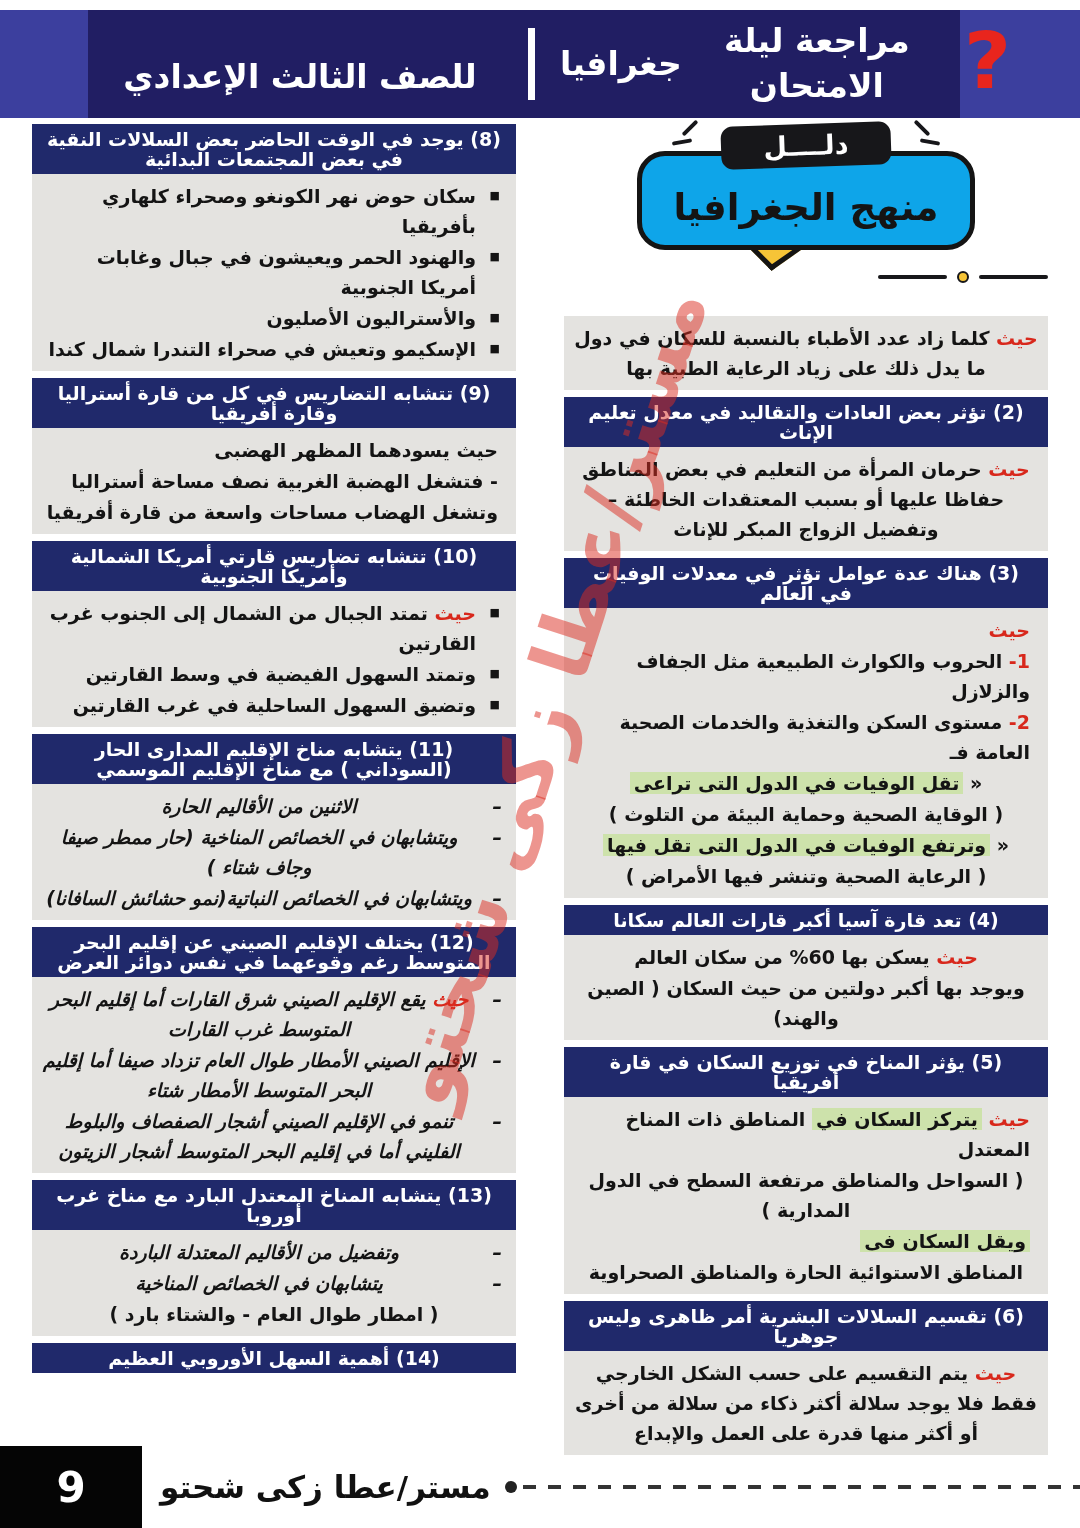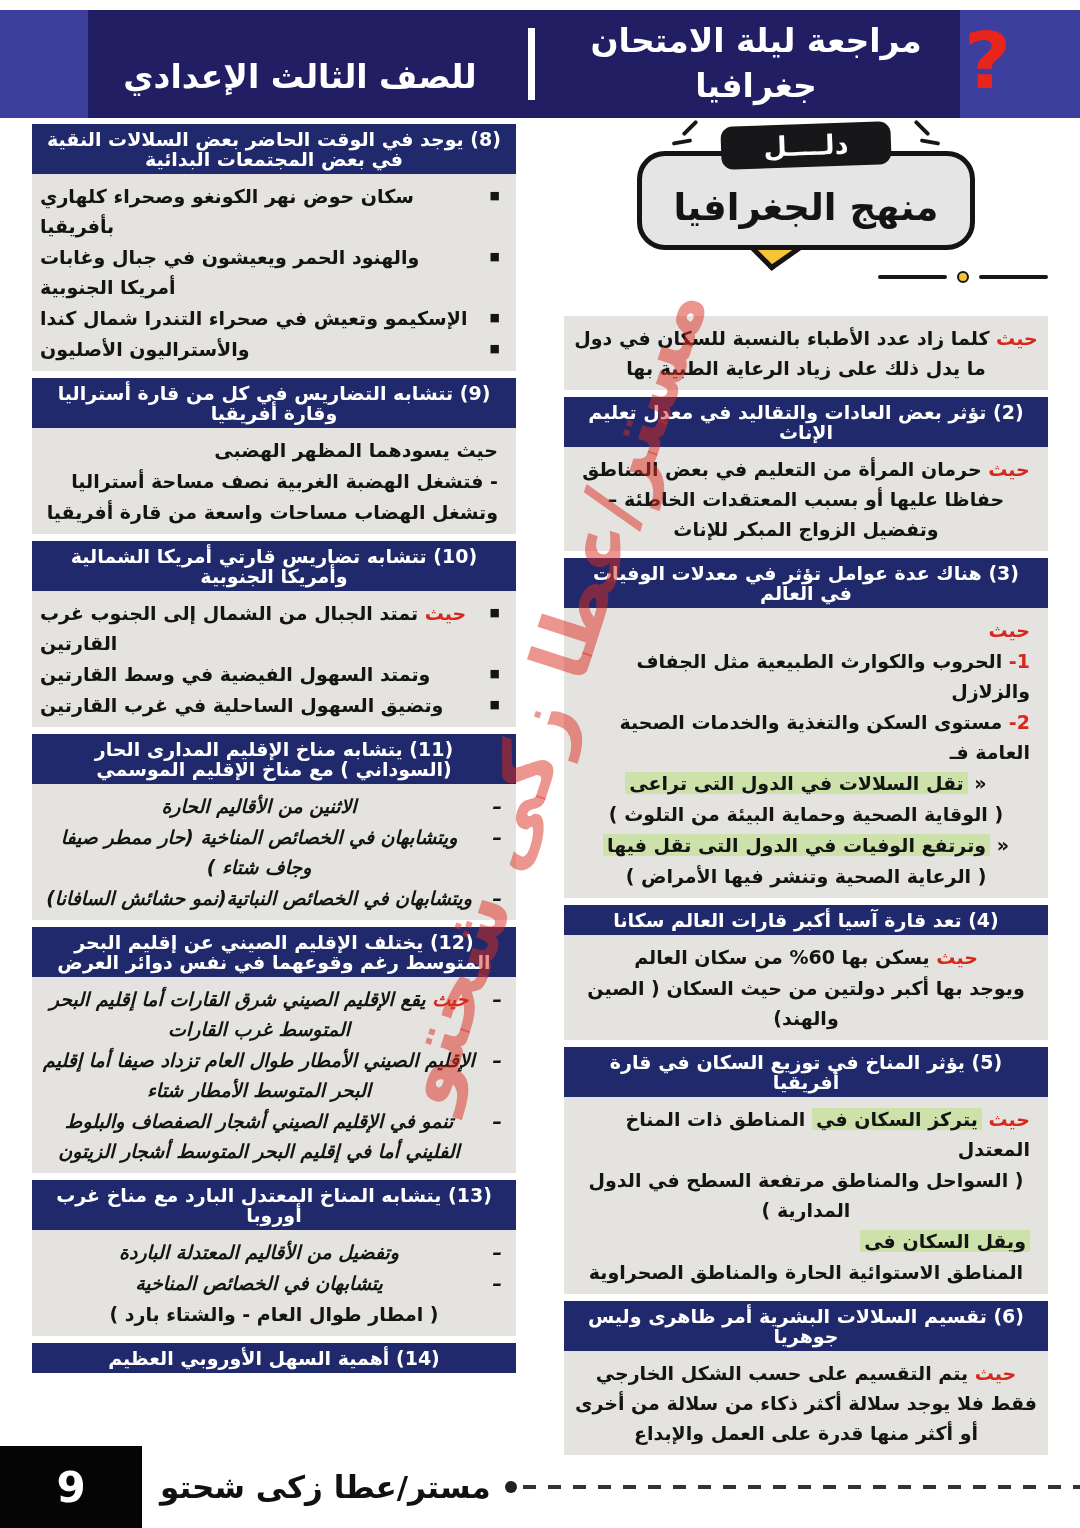--- a/index.html
+++ b/index.html
@@ -3,38 +3,38 @@
 <meta charset="utf-8">
 <style>
   html,body{margin:0;padding:0;background:#fff;}
   .page{position:relative;width:1080px;height:1528px;overflow:hidden;background:#fff;
         font-family:"DejaVu Sans",sans-serif;font-weight:bold;color:#141414;direction:rtl;}
 
   
   .banner{position:absolute;top:10px;left:0;width:1080px;height:108px;background:#3c3f9e;}
   .banner-navy{position:absolute;top:0;left:88px;width:872px;height:108px;background:#211e63;}
   .banner-title-right{position:absolute;top:0;right:128px;width:392px;height:108px;
-        display:flex;flex-direction:column;justify-content:center;align-items:center;
+        display:flex;flex-direction:row;justify-content:center;align-items:center;
         color:#fff;font-size:33px;line-height:1.35;text-align:center;}
   .banner-title-left{position:absolute;top:12px;left:95px;width:410px;height:108px;
         display:flex;justify-content:center;align-items:center;color:#fff;font-size:33px;}
   .banner-divider{position:absolute;top:18px;left:528px;width:7px;height:72px;background:#fff;}
   .banner-q{position:absolute;top:6px;right:70px;font-size:78px;color:#e8251d;
         font-weight:bold;transform:scaleX(1.05);}
 
   
   .content{position:absolute;top:124px;right:32px;left:32px;display:flex;gap:48px;direction:rtl;}
   .col{width:486px;}
 
   
   .badge{position:relative;height:188px;margin-bottom:4px;}
   .badge-pill{position:relative;z-index:2;margin:0 auto -16px auto;width:170px;background:#17171a;
         color:#fff;font-size:27px;text-align:center;border-radius:12px;padding:6px 0;
         transform:rotate(-2deg);letter-spacing:2px;}
-  .badge-bubble{position:relative;z-index:1;margin:0 auto;width:308px;background:#e5e5e5;
+  .badge-bubble{position:relative;z-index:1;margin:0 auto;width:308px;background:#0ea5e9;
         border:5px solid #141414;border-radius:28px;padding:30px 10px 16px 10px;
         text-align:center;font-size:37px;color:#141414;}
   .badge-tail{width:34px;height:34px;background:#f6c437;border-left:5px solid #141414;
         border-bottom:5px solid #141414;transform:rotate(-35deg) skewX(10deg);
         margin:-24px auto 0 190px;}
   .burst{position:absolute;width:20px;height:4px;background:#17171a;border-radius:2px;}
   .b1{top:2px;right:116px;transform:rotate(45deg);}
   .b2{top:16px;right:108px;transform:rotate(10deg);}
   .b3{top:2px;left:116px;transform:rotate(-45deg);}
   .b4{top:16px;left:108px;transform:rotate(-10deg);}
@@ -42,21 +42,21 @@
   .deco-line{height:4px;background:#17171a;border-radius:2px;flex:1;}
   .deco-dot{width:8px;height:8px;border-radius:50%;background:#f6c437;border:2px solid #17171a;}
 
   
   .item{margin-bottom:7px;}
   .item-title{background:#20296b;color:#fff;font-size:19px;line-height:20px;
         padding:5px 12px;text-align:center;}
   .item-body{background:#e4e3e0;padding:6px 8px;font-size:19px;line-height:30px;}
   .line{margin:1px 0;text-align:center;}
   .line.right{text-align:right;padding-right:10px;}
-  .line.bullet{position:relative;text-align:left;padding-right:32px;}
+  .line.bullet{position:relative;text-align:right;padding-right:32px;}
   .line.bullet::before{content:"■";position:absolute;right:8px;top:0;font-size:11px;line-height:30px;}
   .line.dash{position:relative;padding-right:30px;font-style:italic;}
   .line.dash::before{content:"–";position:absolute;right:6px;top:0;font-weight:bold;}
   .red{color:#d8281c;}
   .hl{background:#cde2ab;padding:0 4px;}
 
   
   .watermark{position:absolute;top:650px;left:-30px;width:1160px;text-align:center;
         transform:rotate(-72deg);font-size:80px;color:rgba(219,44,32,0.5);
         letter-spacing:6px;pointer-events:none;z-index:5;white-space:nowrap;}
@@ -116,21 +116,21 @@
           <div class="item-body">
             <p class="line center"><span class="red">حيث</span><span> حرمان المرأة من التعليم في بعض المناطق حفاظا عليها أو بسبب المعتقدات الخاطئة – وتفضيل الزواج المبكر للإناث</span></p>
           </div>
         </section>
         <section class="item">
           <div class="item-title">(3) هناك عدة عوامل تؤثر في معدلات الوفيات في العالم</div>
           <div class="item-body">
             <p class="line right"><span class="red">حيث</span></p>
             <p class="line right"><span class="red">1- </span><span>الحروب والكوارث الطبيعية مثل الجفاف والزلازل</span></p>
             <p class="line right"><span class="red">2- </span><span>مستوى السكن والتغذية والخدمات الصحية العامة فـ</span></p>
-            <p class="line center"><span>«  </span><span class="hl">تقل السلالات في الدول التى تراعى</span></p>
+            <p class="line center"><span>«  </span><span class="hl">تقل الوفيات في الدول التى تراعى</span></p>
             <p class="line center"><span>( الوقاية الصحية وحماية البيئة من التلوث )</span></p>
             <p class="line center"><span>«  </span><span class="hl">وترتفع الوفيات في الدول التى تقل فيها</span></p>
             <p class="line center"><span>( الرعاية الصحية وتنشر فيها الأمراض )</span></p>
           </div>
         </section>
         <section class="item">
           <div class="item-title">(4) تعد قارة آسيا أكبر قارات العالم سكانا</div>
           <div class="item-body">
             <p class="line center"><span class="red">حيث</span><span> يسكن بها 60% من سكان العالم</span></p>
             <p class="line center"><span>ويوجد بها أكبر دولتين من حيث السكان ( الصين والهند)</span></p>
@@ -153,22 +153,22 @@
         </section>
       </div>
 
     <div class="col" id="col-left">
 
     <section class="item">
           <div class="item-title">(8) يوجد في الوقت الحاضر بعض السلالات النقية في بعض المجتمعات البدائية</div>
           <div class="item-body">
             <p class="line bullet"><span>سكان حوض نهر الكونغو وصحراء كلهاري بأفريقيا</span></p>
             <p class="line bullet"><span>والهنود الحمر ويعيشون في جبال وغابات أمريكا الجنوبية</span></p>
+            <p class="line bullet"><span>والأستراليون الأصليون</span></p>
             <p class="line bullet"><span>الإسكيمو وتعيش في صحراء التندرا شمال كندا</span></p>
-            <p class="line bullet"><span>والأستراليون الأصليون</span></p>
           </div>
         </section>
         <section class="item">
           <div class="item-title">(9) تتشابه التضاريس في كل من قارة أستراليا  وقارة أفريقيا</div>
           <div class="item-body">
             <p class="line right"><span>حيث يسودهما المظهر الهضبى</span></p>
             <p class="line right"><span>- فتشغل الهضبة الغربية نصف مساحة أستراليا</span></p>
             <p class="line right"><span>وتشغل الهضاب مساحات واسعة من قارة أفريقيا</span></p>
           </div>
         </section>

